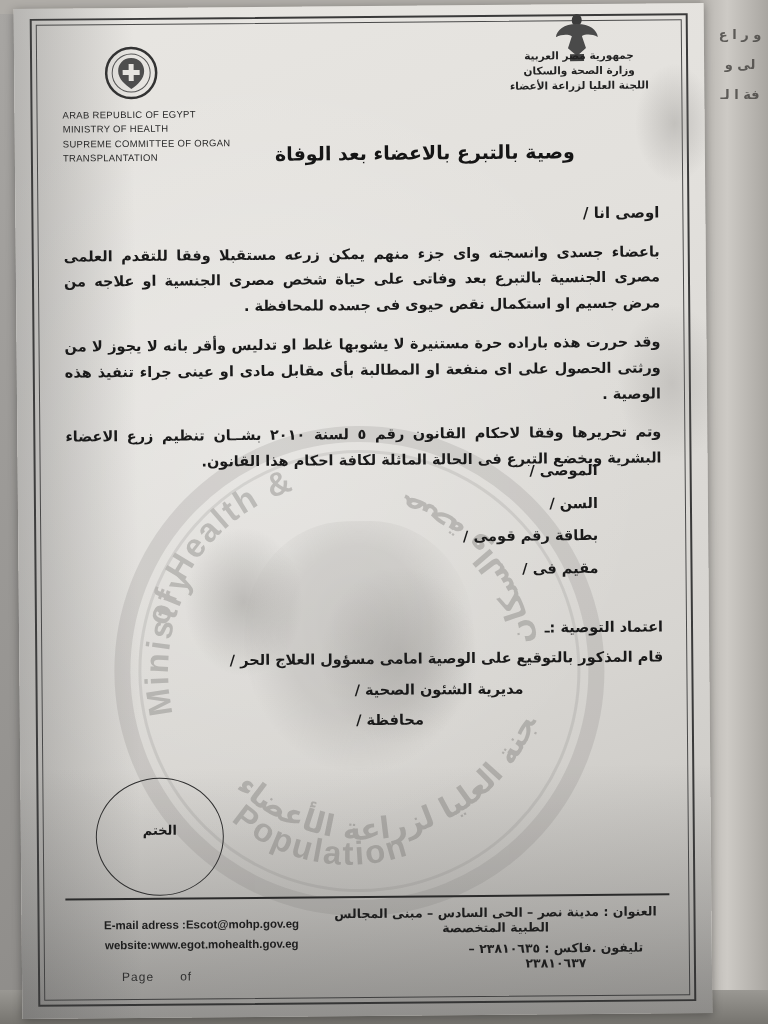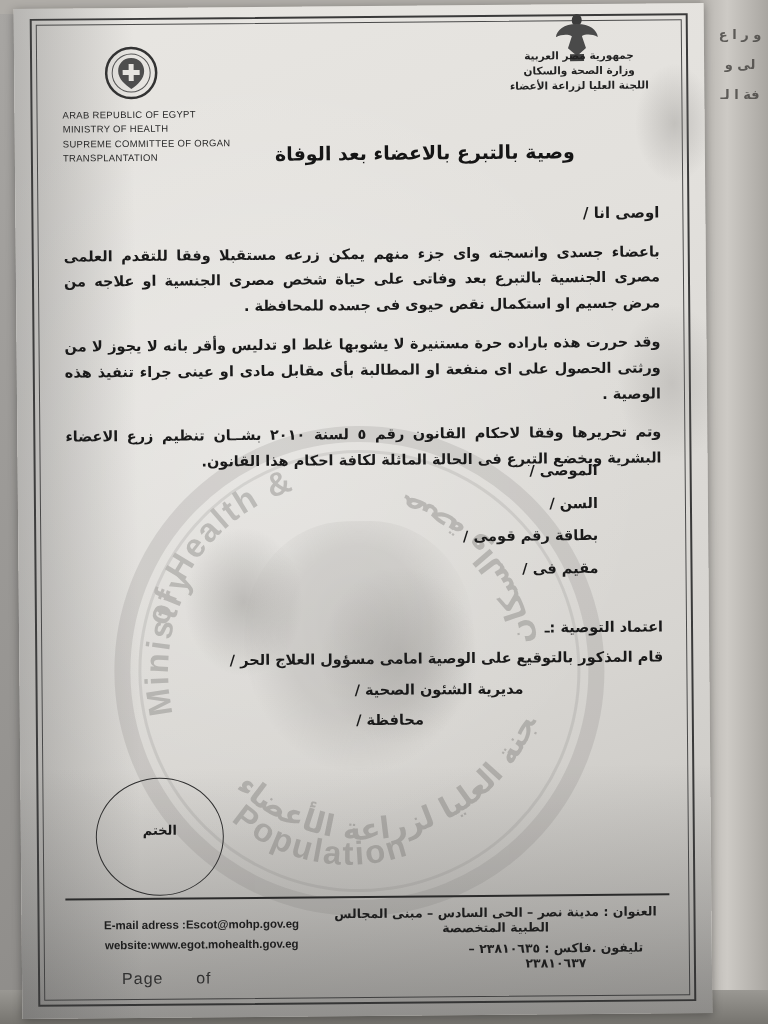--- a/index.html
+++ b/index.html
@@ -229,21 +229,21 @@
     width: 260px;
     text-align: center;
     font-size: 11.5px;
     font-weight: bold;
     line-height: 1.7;
     color: #1e1e1e;
   }
   .page-no {
     position: absolute;
     top: 962px; left: 100px;
-    font-size: 16px;
+    font-size: 12px;
     color: #303030;
     letter-spacing: 1px;
   }
 
   
   .watermark {
     position: absolute;
     top: 420px; left: 95px;
     width: 490px; height: 490px;
     opacity: 0.30;

